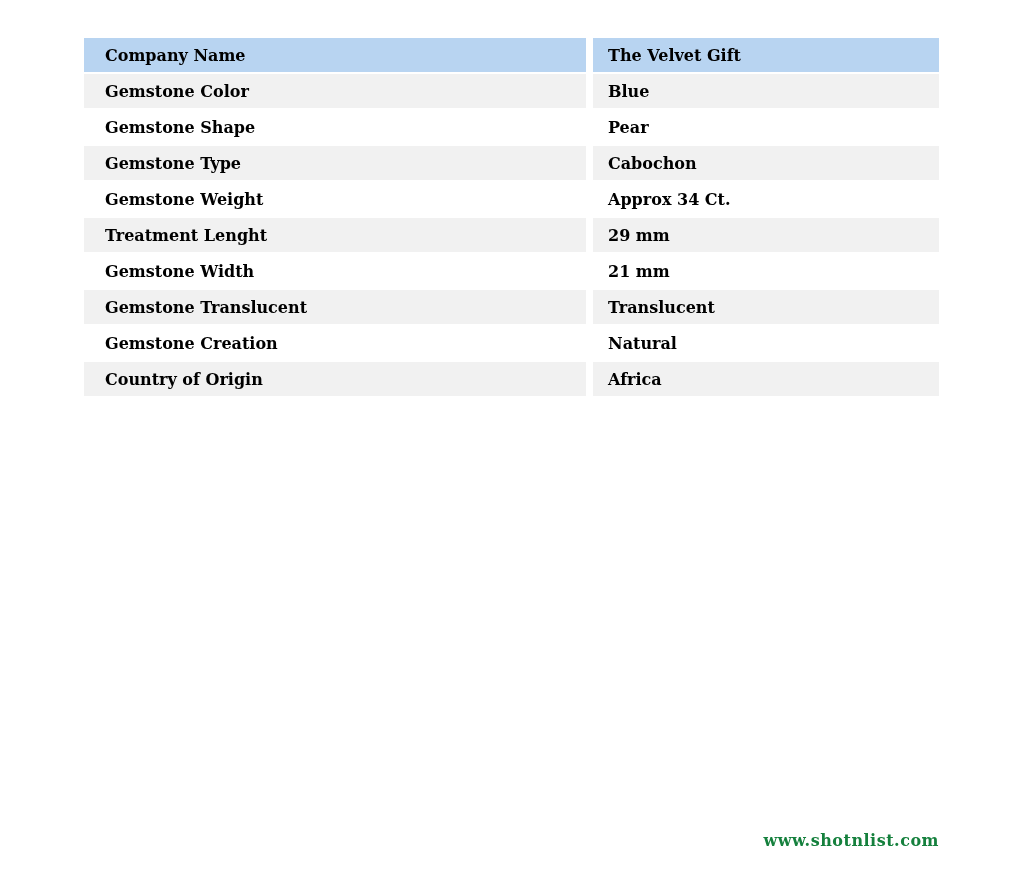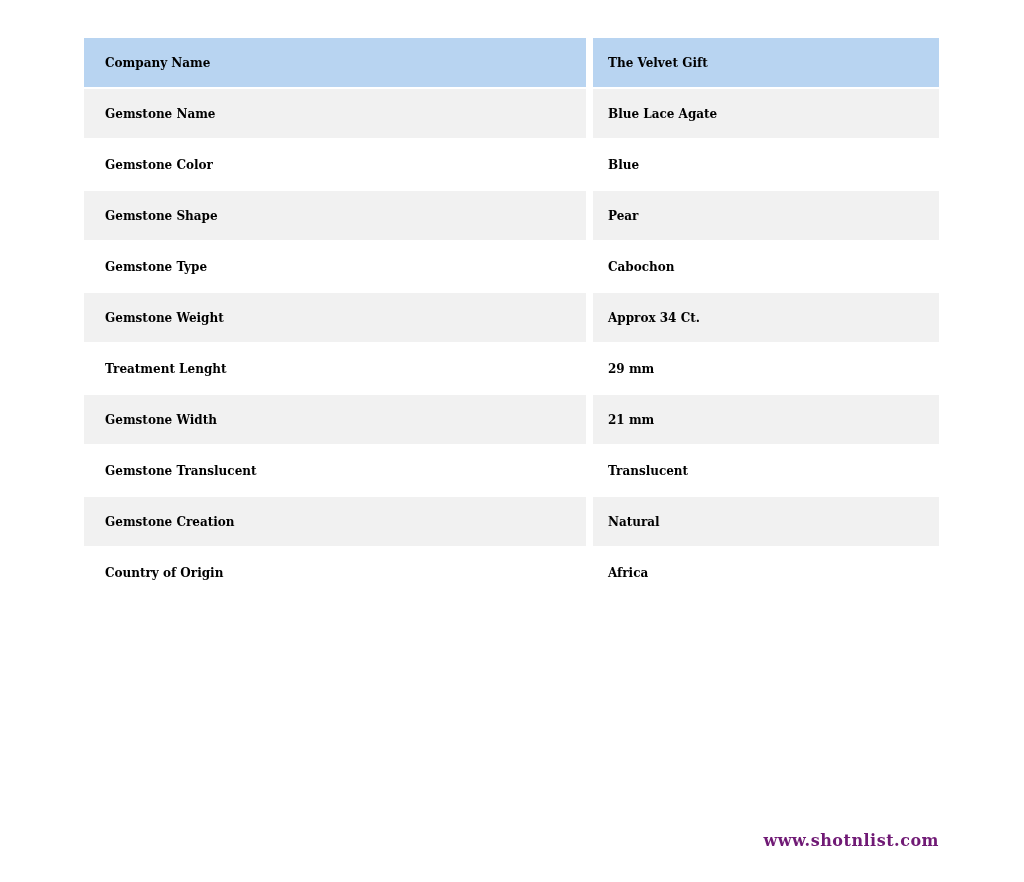--- a/index.html
+++ b/index.html
@@ -22,25 +22,25 @@
     top: 38px;
     width: 855px;
     border-collapse: separate;
     border-spacing: 0;
     table-layout: fixed;
   }
   table.spec-table col.col-label { width: 509px; }
   table.spec-table col.col-value { width: 346px; }
   table.spec-table th,
   table.spec-table td {
-    height: 51px;
+    height: 36px;
     vertical-align: middle;
     text-align: left;
     font-weight: 700;
-    font-size: 12px;
+    font-size: 16px;
     color: #000000;
     border-bottom: 2px solid #ffffff;
     white-space: nowrap;
     overflow: hidden;
   }
   table.spec-table th:first-child,
   table.spec-table td:first-child {
     padding-left: 21px;
     border-right: 7px solid #ffffff;
   }
@@ -57,44 +57,40 @@
   table.spec-table tbody tr:nth-child(even) td {
     background: #ffffff;
   }
   .watermark {
     position: absolute;
     top: 831px;
     right: 85px;
     font-weight: 700;
     font-size: 16px;
     letter-spacing: 0.5px;
-    color: #701a75;
+    color: #15803d;
   }
 </style>
 </head>
 <body>
 
 <div class="page">
 
   <table class="spec-table">
     <colgroup>
       <col class="col-label">
       <col class="col-value">
     </colgroup>
     <thead>
       <tr>
         <th>Company Name</th>
         <th>The Velvet Gift</th>
       </tr>
     </thead>
     <tbody>
-      <tr>
-        <td>Gemstone Name</td>
-        <td>Blue Lace Agate</td>
-      </tr>
       <tr>
         <td>Gemstone Color</td>
         <td>Blue</td>
       </tr>
       <tr>
         <td>Gemstone Shape</td>
         <td>Pear</td>
       </tr>
       <tr>
         <td>Gemstone Type</td>

